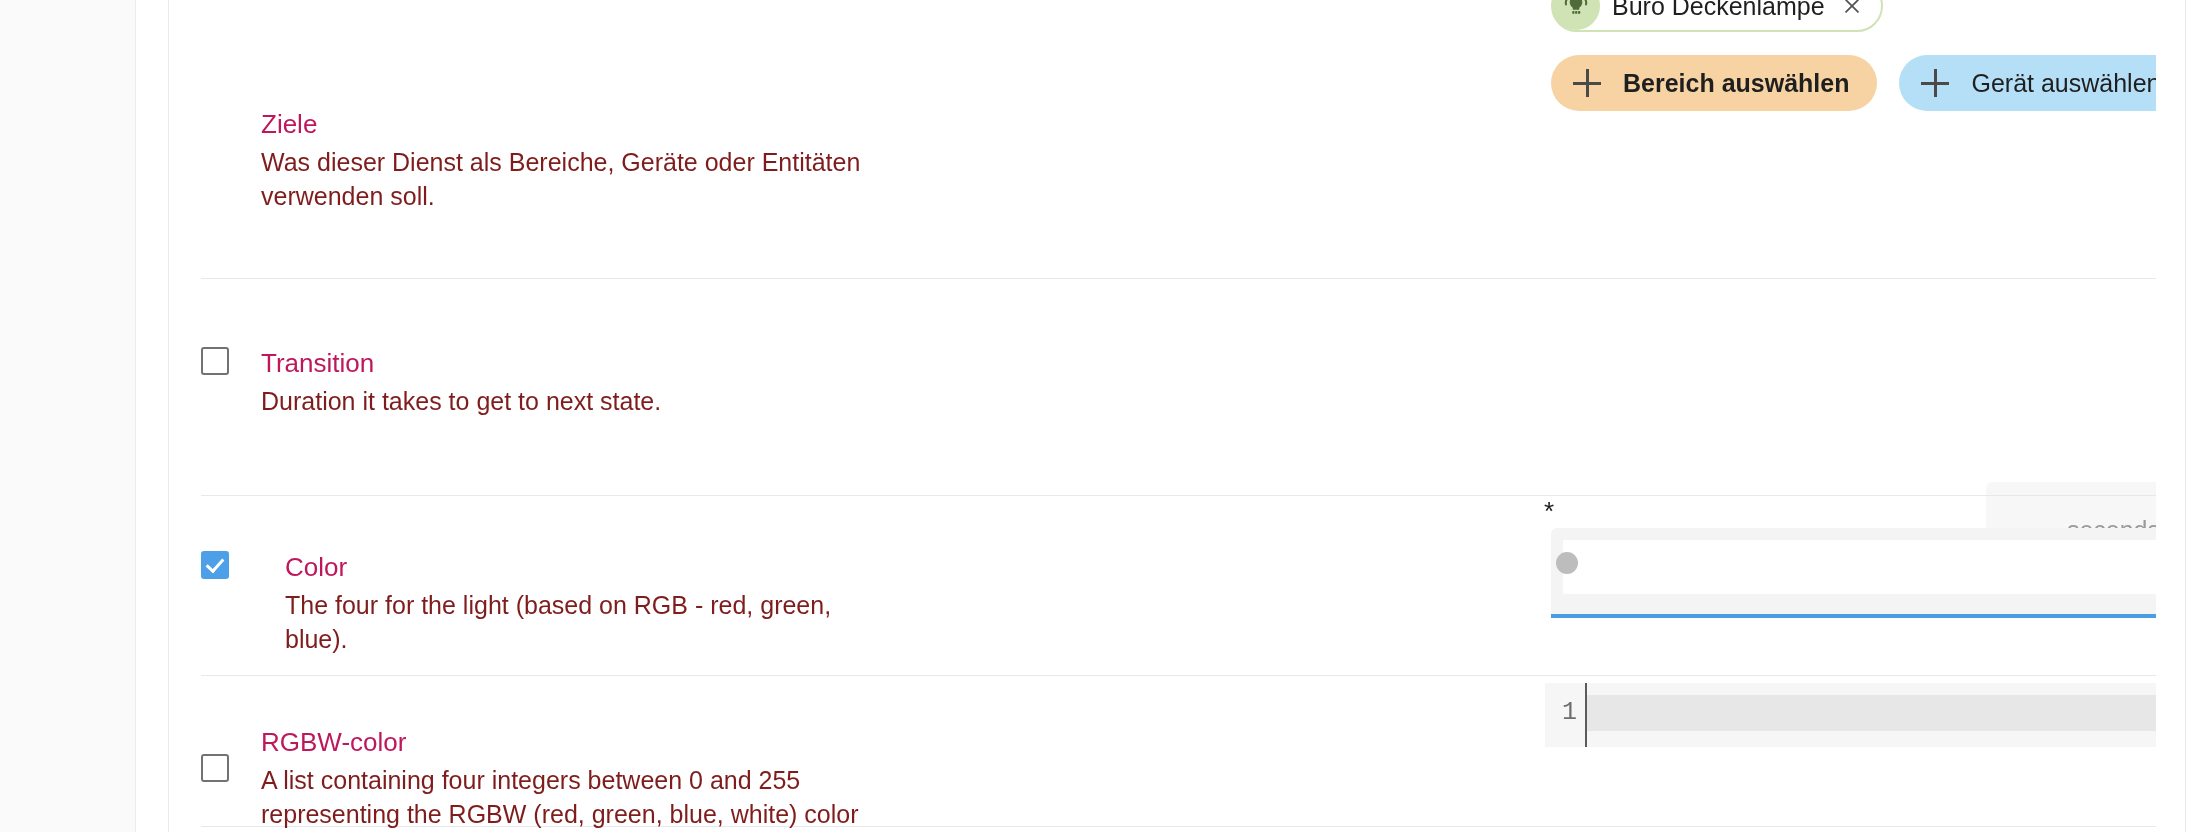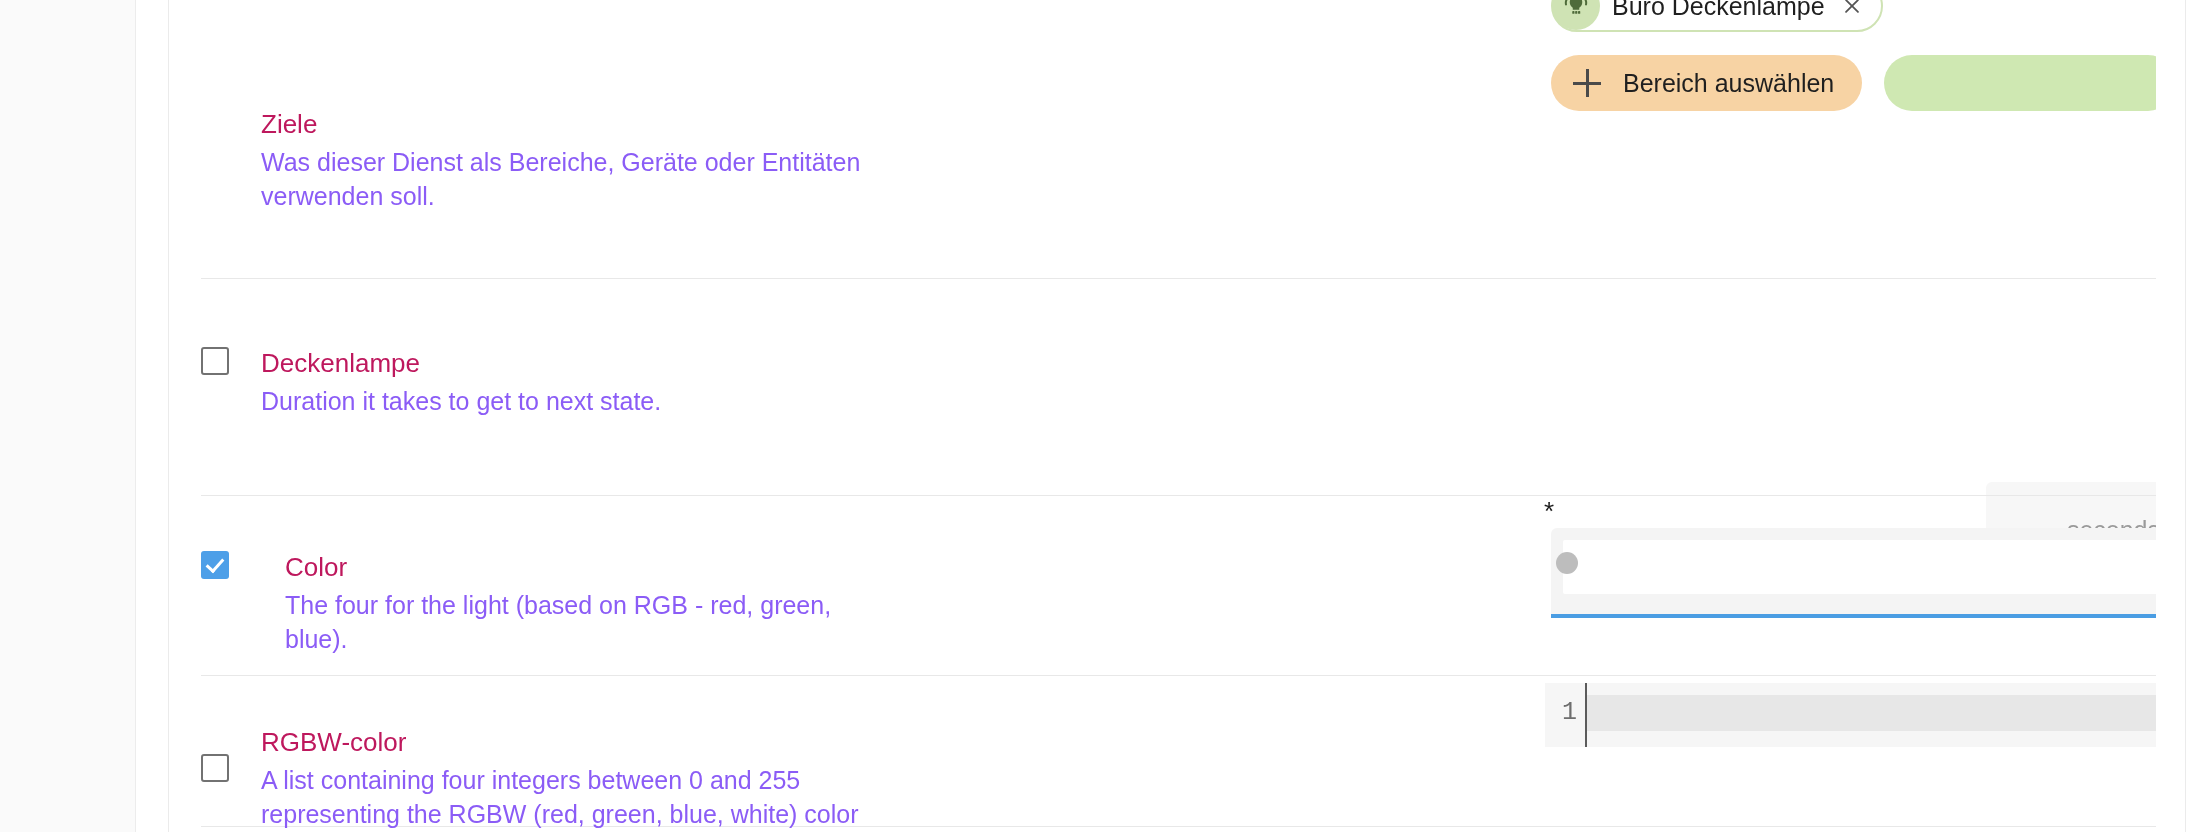--- a/index.html
+++ b/index.html
@@ -126,21 +126,21 @@
   .lbl-title {
     font-size: 26px;
     line-height: 33px;
     color: #be185d;
     font-weight: 400;
     white-space: nowrap;
   }
   .lbl-desc {
     font-size: 25px;
     line-height: 34px;
-    color: #8b5cf6;
+    color: #7f1d1d;
     font-weight: 400;
     margin-top: 4px;
     max-width: 600px;
   }
 
   
   .chip-wrap {
     display: flex;
     flex-wrap: wrap;
     gap: 14px 20px;
@@ -207,21 +207,21 @@
     position: absolute;
     width: 3px; height: 28px;
     background: #4a4a4a;
   }
   .chip-add .plus { position: relative; }
   .chip-add .txt {
     font-size: 25px;
     color: #1f1f1f;
     line-height: 28px;
   }
-  .chip-area   { background: #f7d3a4; }
+  .chip-area   { background: #f7d3a4; font-weight: bold; }
   .chip-device { background: #b5dff7; }
   .chip-entity-add { background: #cfe8b2; }
 
   
   .req-star {
     position: absolute;
     left: 668px;
     top: 222px;
     font-size: 26px;
     color: #1c1c1c;
@@ -395,33 +395,37 @@
               </svg>
             </span>
           </div>
         </div>
 
         <div style="position:absolute; left:675px; top:55px; width:1120px; display:flex; flex-wrap:wrap; gap:16px 22px;">
           <div class="chip-add chip-area">
             <span class="plus"></span>
             <span class="txt">Bereich auswählen</span>
           </div>
+          <div class="chip-add chip-device">
+            <span class="plus"></span>
+            <span class="txt">Gerät auswählen</span>
+          </div>
           <div class="chip-add chip-entity-add" style="flex-basis:100%; max-width:292px;">
             
             
           </div>
         </div>
       </div>
     </div>
 
     <div class="row row-transition">
       <div class="cell-left" style="padding-top:68px;">
         <div class="cb off"></div>
         <div class="label-block">
-          <div class="lbl-title">Deckenlampe</div>
+          <div class="lbl-title">Transition</div>
           <div class="lbl-desc">Duration it takes to get to next state.</div>
         </div>
       </div>
 
       <div class="cell-right">
         <div class="req-star">*</div>
 
         <div class="slider-area">
           <div class="slider-thumb"></div>
           <div class="slider-track"></div>

